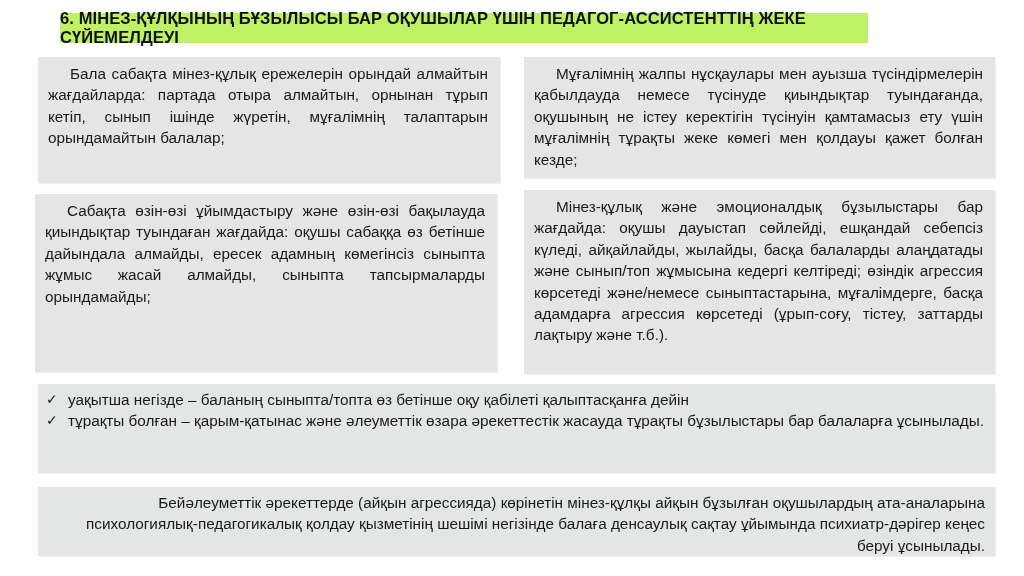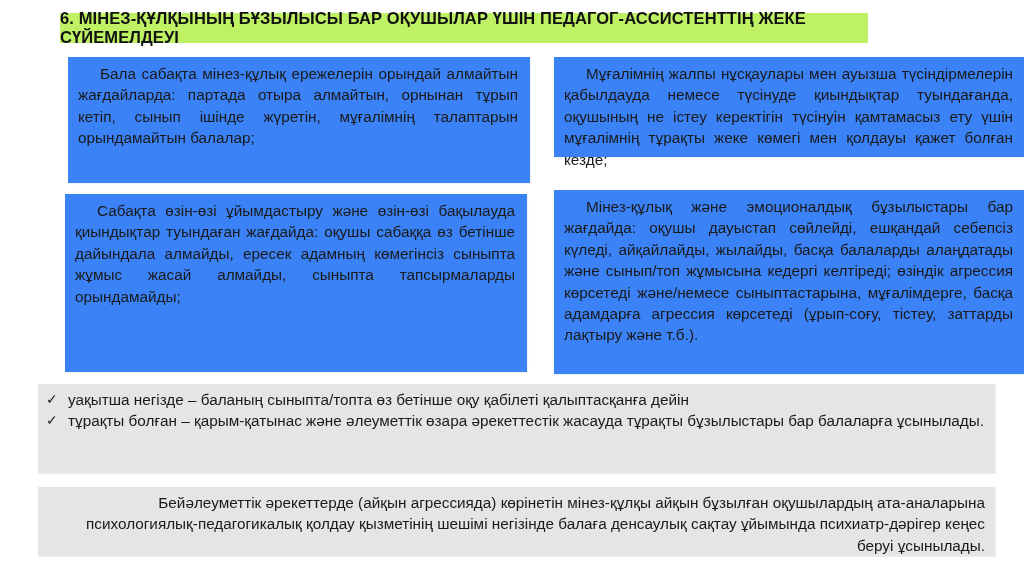--- a/index.html
+++ b/index.html
@@ -9,25 +9,25 @@
   }
   .title-bar {
     position:absolute; left:48px; top:13px; width:808px; height:30px;
     background:#bef264; display:flex; align-items:center; justify-content:center;margin-left:12px;
   }
   .title-bar span { font-weight:bold; font-size:16.5px; letter-spacing:0.1px; color:#111; }
   .box {
     position:absolute; box-sizing:border-box;
     font-size:15.3px; line-height:21.4px; text-align:justify;
   }
-  .beige { background:#3b82f6; box-shadow: 1px 1px 1px rgba(0,0,0,0.06); margin-left: 30px; }
+  .beige { background:#e5e5e5; box-shadow: 1px 1px 1px rgba(0,0,0,0.06); }
   .grey { background:#e3e6e5; box-shadow: 1px 1px 1px rgba(0,0,0,0.06); }
   .box p { margin:0; text-indent:22px; }
   #box1 { left:38px; top:57px; width:462px; height:126px; padding:6px 12px 0 10px; }
-  #box2 { left:524px; top:57px; width:471px; height:100px; padding:6px 12px 0 10px; }
+  #box2 { left:524px; top:57px; width:471px; height:121px; padding:6px 12px 0 10px; }
   #box3 { left:35px; top:194px; width:462px; height:178px; padding:6px 12px 0 10px; }
   #box4 { left:524px; top:190px; width:471px; height:184px; padding:6px 12px 0 10px; }
   #box5 { left:38px; top:384px; width:957px; height:89px; padding:5px 10px 0 8px; text-align:left; }
   #box5 .intro { padding-left:22px; }
   #box5 .item { display:flex; }
   #box5 .check { width:22px; flex:0 0 22px; font-size:14px; }
   #box6 { left:38px; top:487px; width:957px; height:69px; padding:5px 10px 0 10px; text-align:right; }
 </style>
 </head>
 <body>

